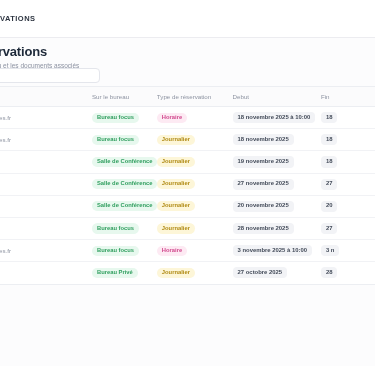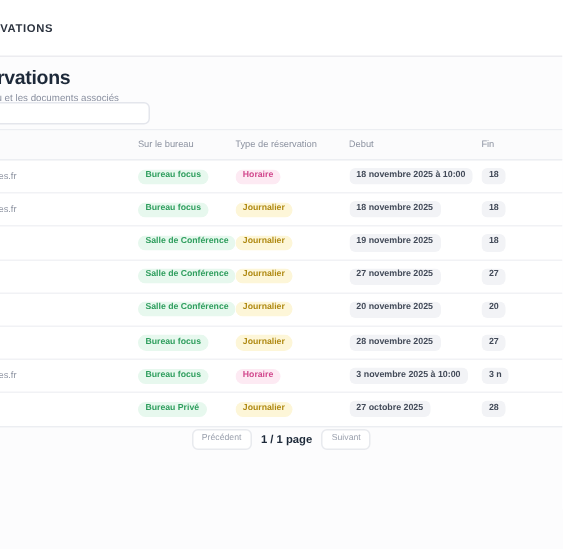--- a/index.html
+++ b/index.html
@@ -322,20 +322,15 @@
               </div>
             </div>
             <div class="td c-desk"><span class="badge badge-green">Bureau Privé</span></div>
             <div class="td c-type"><span class="badge badge-yellow">Journalier</span></div>
             <div class="td c-start"><span class="date-chip">27 octobre 2025</span></div>
             <div class="td c-end end-cell"><span class="date-chip">28</span></div>
           </div>
         </div>
     </div>
 
-    <div class="pager">
-      <button class="pg-btn">Précédent</button>
-      <span class="pg-label">1 / 1 page</span>
-      <button class="pg-btn">Suivant</button>
-    </div>
 
   </div>
 </div>
 
 </body></html>

